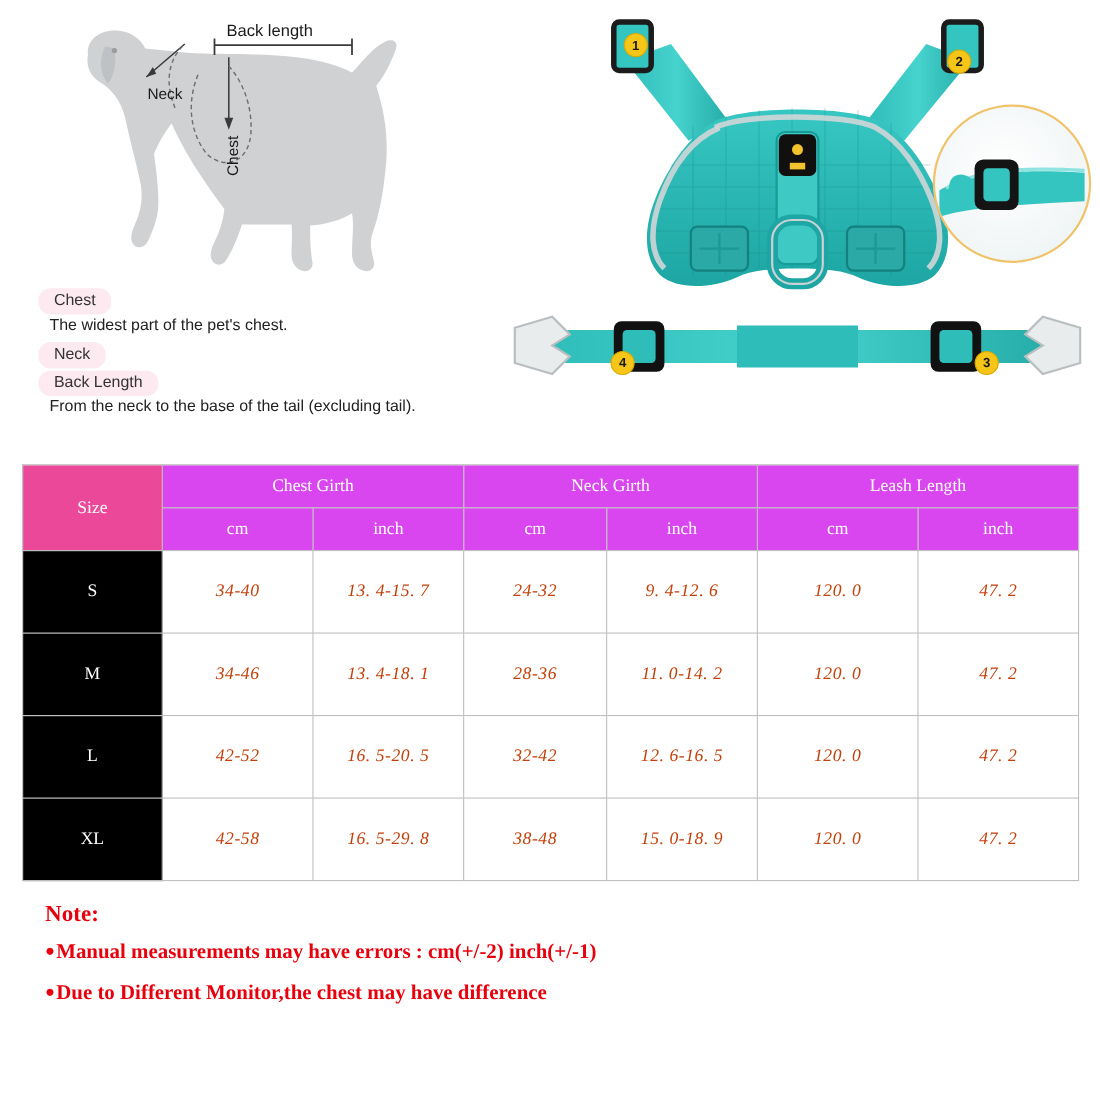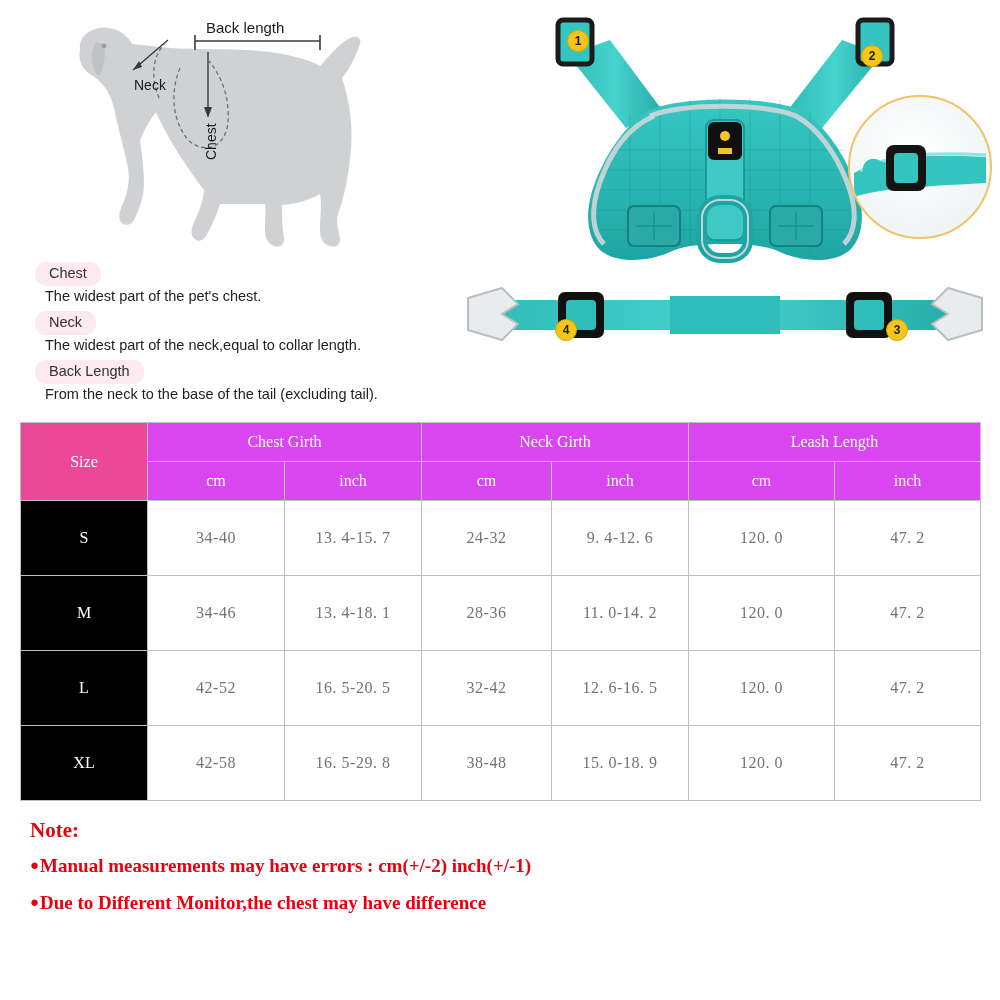--- a/index.html
+++ b/index.html
@@ -137,29 +137,30 @@
     font-weight: normal;
   }
   .row-label {
     background: #000000;
     color: #ffffff;
     height: 72px;
     font-weight: normal;
   }
   td.cell {
     background: #ffffff;
-    color: #737373;
+    color: #c2410c;
     height: 72px;
     letter-spacing: 0.5px;
+    font-style: italic;
   }
 
   
   .notes {
     position: absolute;
-    left: 30px;
+    left: 41px;
     top: 818px;
     width: 920px;
     color: #e8000d;
     font-family: "Liberation Serif", serif;
     font-weight: bold;
   }
   .notes-title {
     font-size: 21px;
     margin-bottom: 12px;
   }
@@ -240,21 +241,20 @@
       </svg>
     </div>
 
     <div class="legend">
       <div class="legend-row">
         <span class="pill">Chest</span>
         <div class="legend-desc">The widest part of the pet's chest.</div>
       </div>
       <div class="legend-row">
         <span class="pill">Neck</span>
-        <div class="legend-desc">The widest part of the neck,equal to collar length.</div>
       </div>
       <div class="legend-row">
         <span class="pill">Back Length</span>
         <div class="legend-desc">From the neck to the base of the tail (excluding tail).</div>
       </div>
     </div>
 
     <div class="product-panel">
       <svg width="550" height="410" viewBox="0 0 550 410">
         <defs>

